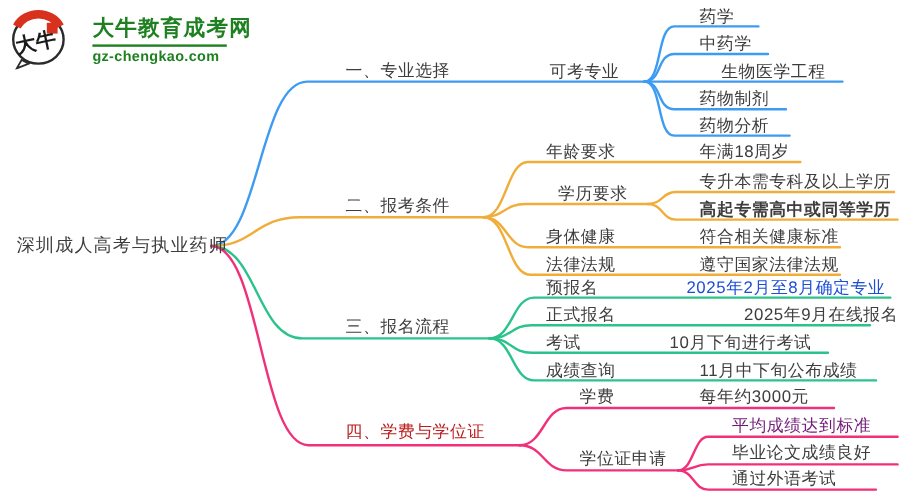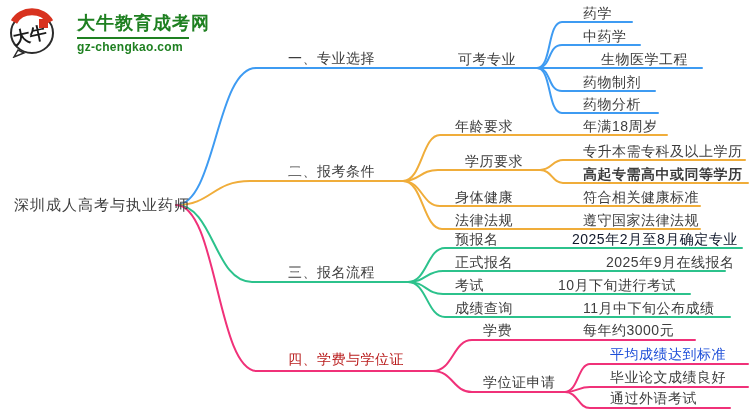--- a/index.html
+++ b/index.html
@@ -92,29 +92,29 @@
   <div class="node" style="left: 455px; top: 153px; color: rgb(61, 61, 61); margin-left: 10px;">学历要求</div>
   <div class="node" style="left: 583px; top: 143px; color: rgb(61, 61, 61);">专升本需专科及以上学历</div>
   <div class="node" style="left: 583px; top: 166px; color: rgb(61, 61, 61); font-weight: bold;">高起专需高中或同等学历</div>
   <div class="node" style="left: 455px; top: 189px; color: rgb(61, 61, 61);">身体健康</div>
   <div class="node" style="left: 583px; top: 189px; color: rgb(61, 61, 61);">符合相关健康标准</div>
   <div class="node" style="left: 455px; top: 212px; color: rgb(61, 61, 61);">法律法规</div>
   <div class="node" style="left: 583px; top: 212px; color: rgb(61, 61, 61);">遵守国家法律法规</div>
 
   <div class="node" style="left: 288px; top: 264px; color: rgb(61, 61, 61);">三、报名流程</div>
   <div class="node" style="left: 455px; top: 231px; color: rgb(61, 61, 61);">预报名</div>
-  <div class="node" style="left: 572px; top: 231px; color: #0f172a;">2025年2月至8月确定专业</div>
+  <div class="node" style="left: 572px; top: 231px; color: #1d4ed8;">2025年2月至8月确定专业</div>
   <div class="node" style="left: 455px; top: 254px; color: rgb(61, 61, 61);">正式报名</div>
-  <div class="node" style="left: 606px; top: 254px; color: rgb(61, 61, 61);">2025年9月在线报名</div>
+  <div class="node" style="left: 620px; top: 254px; color: rgb(61, 61, 61);">2025年9月在线报名</div>
   <div class="node" style="left: 455px; top: 277px; color: rgb(61, 61, 61);">考试</div>
   <div class="node" style="left: 558px; top: 277px; color: rgb(61, 61, 61);">10月下旬进行考试</div>
   <div class="node" style="left: 455px; top: 300px; color: rgb(61, 61, 61);">成绩查询</div>
   <div class="node" style="left: 583px; top: 300px; color: rgb(61, 61, 61);">11月中下旬公布成绩</div>
 
   <div class="node" style="left: 288px; top: 351px; color: #b91c1c;">四、学费与学位证</div>
   <div class="node" style="left: 483px; top: 322px; color: rgb(61, 61, 61);">学费</div>
   <div class="node" style="left: 583px; top: 322px; color: rgb(61, 61, 61);">每年约3000元</div>
   <div class="node" style="left: 483px; top: 374px; color: rgb(61, 61, 61);">学位证申请</div>
-  <div class="node" style="left: 610px; top: 346px; color: #1d4ed8;">平均成绩达到标准</div>
+  <div class="node" style="left: 610px; top: 346px; color: #701a75;">平均成绩达到标准</div>
   <div class="node" style="left: 610px; top: 390px; color: rgb(61, 61, 61);">通过外语考试</div>
   <div class="node" style="left: 610px; top: 369px; color: rgb(61, 61, 61);">毕业论文成绩良好</div>
 
 </div>
 
 </body></html>

